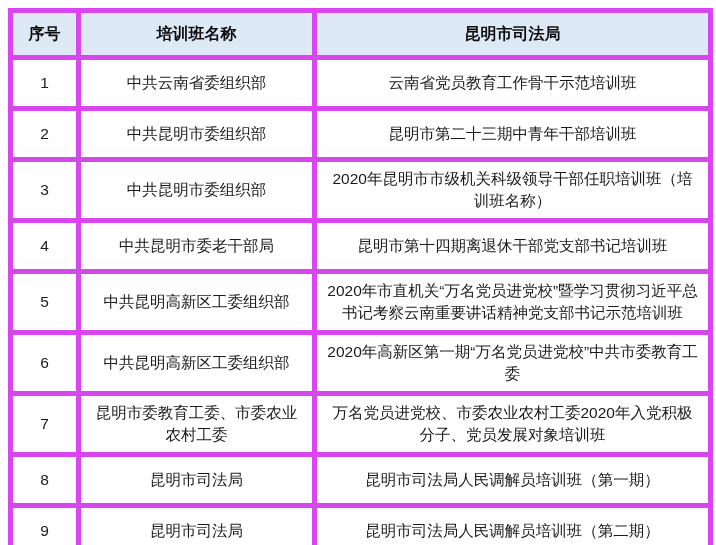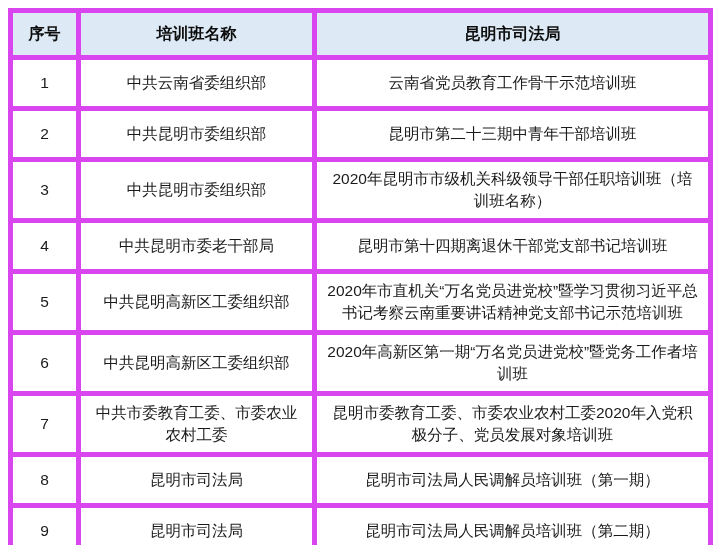--- a/index.html
+++ b/index.html
@@ -96,26 +96,26 @@
         <td class="cell-name">昆明市第十四期离退休干部党支部书记培训班</td>
       </tr>
       <tr class="row-h2">
         <td class="cell-no">5</td>
         <td class="cell-unit">中共昆明高新区工委组织部</td>
         <td class="cell-name">2020年市直机关“万名党员进党校”暨学习贯彻习近平总书记考察云南重要讲话精神党支部书记示范培训班</td>
       </tr>
       <tr class="row-h2">
         <td class="cell-no">6</td>
         <td class="cell-unit">中共昆明高新区工委组织部</td>
-        <td class="cell-name">2020年高新区第一期“万名党员进党校”暨党务工作者培训班</td>
+        <td class="cell-name">2020年高新区第一期“万名党员进党校”中共市委教育工委</td>
       </tr>
       <tr class="row-h2">
         <td class="cell-no">7</td>
-        <td class="cell-unit">中共市委教育工委、市委农业农村工委</td>
-        <td class="cell-name">昆明市委教育工委、市委农业农村工委2020年入党积极分子、党员发展对象培训班</td>
+        <td class="cell-unit">昆明市委教育工委、市委农业农村工委</td>
+        <td class="cell-name">万名党员进党校、市委农业农村工委2020年入党积极分子、党员发展对象培训班</td>
       </tr>
       <tr class="row-h1">
         <td class="cell-no">8</td>
         <td class="cell-unit">昆明市司法局</td>
         <td class="cell-name">昆明市司法局人民调解员培训班（第一期）</td>
       </tr>
       <tr class="row-h1">
         <td class="cell-no">9</td>
         <td class="cell-unit">昆明市司法局</td>
         <td class="cell-name">昆明市司法局人民调解员培训班（第二期）</td>

